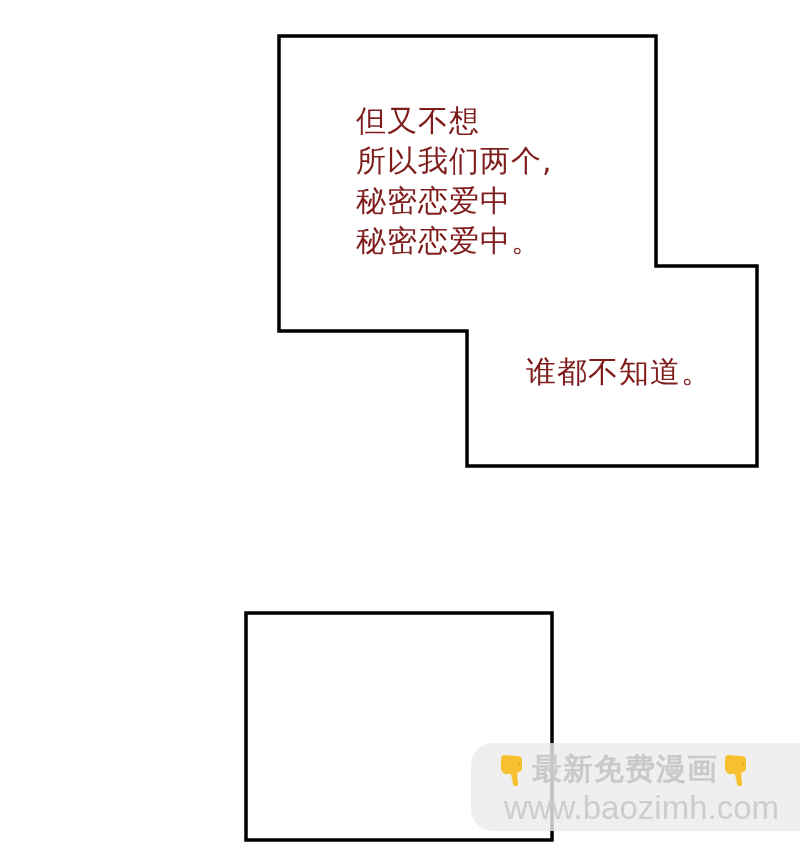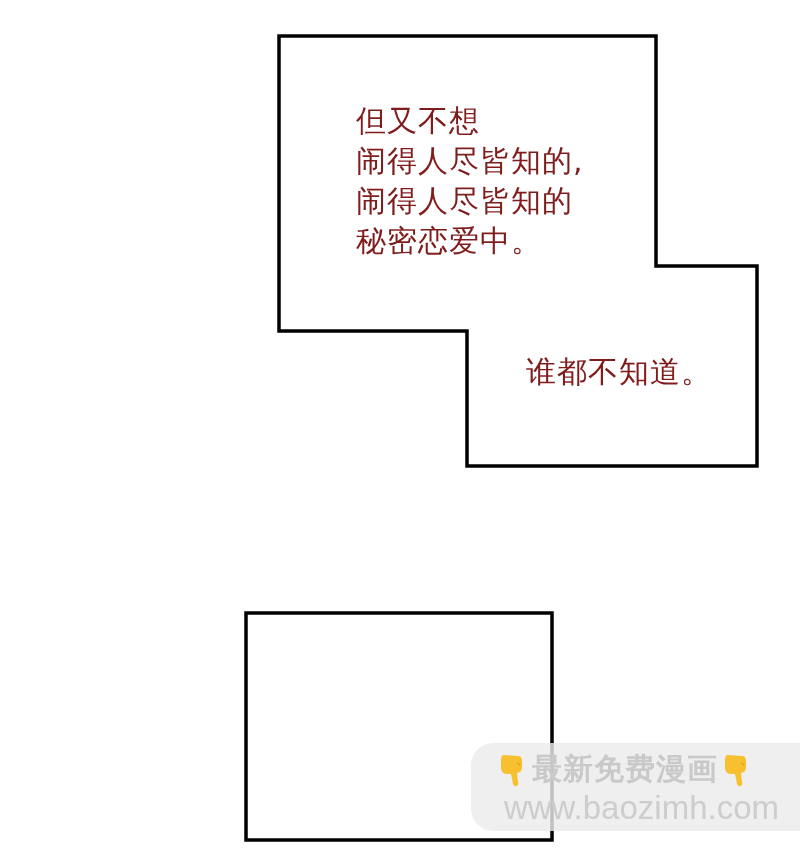--- a/index.html
+++ b/index.html
@@ -81,22 +81,22 @@
 </head>
 <body>
 
 <svg class="panel-svg" viewBox="0 0 800 853" xmlns="http://www.w3.org/2000/svg">
   <path d="M279 36 L656 36 L656 266 L757 266 L757 466 L467 466 L467 331 L279 331 Z" fill="#ffffff" stroke="#000000" stroke-width="3.5" stroke-linejoin="miter"></path>
   <rect x="246" y="613" width="306" height="227" fill="#ffffff" stroke="#000000" stroke-width="3.5"></rect>
 </svg>
 
 <div class="caption caption-1">
   <span class="line">但又不想</span>
-  <span class="line">闹得人尽皆知的,</span>
-  <span class="line">闹得人尽皆知的</span>
+  <span class="line">所以我们两个,</span>
+  <span class="line">秘密恋爱中</span>
   <span class="line">秘密恋爱中。</span>
 </div>
 
 <div class="caption caption-2">
   <span class="line">谁都不知道。</span>
 </div>
 
 <div class="caption caption-3">
 </div>
 

